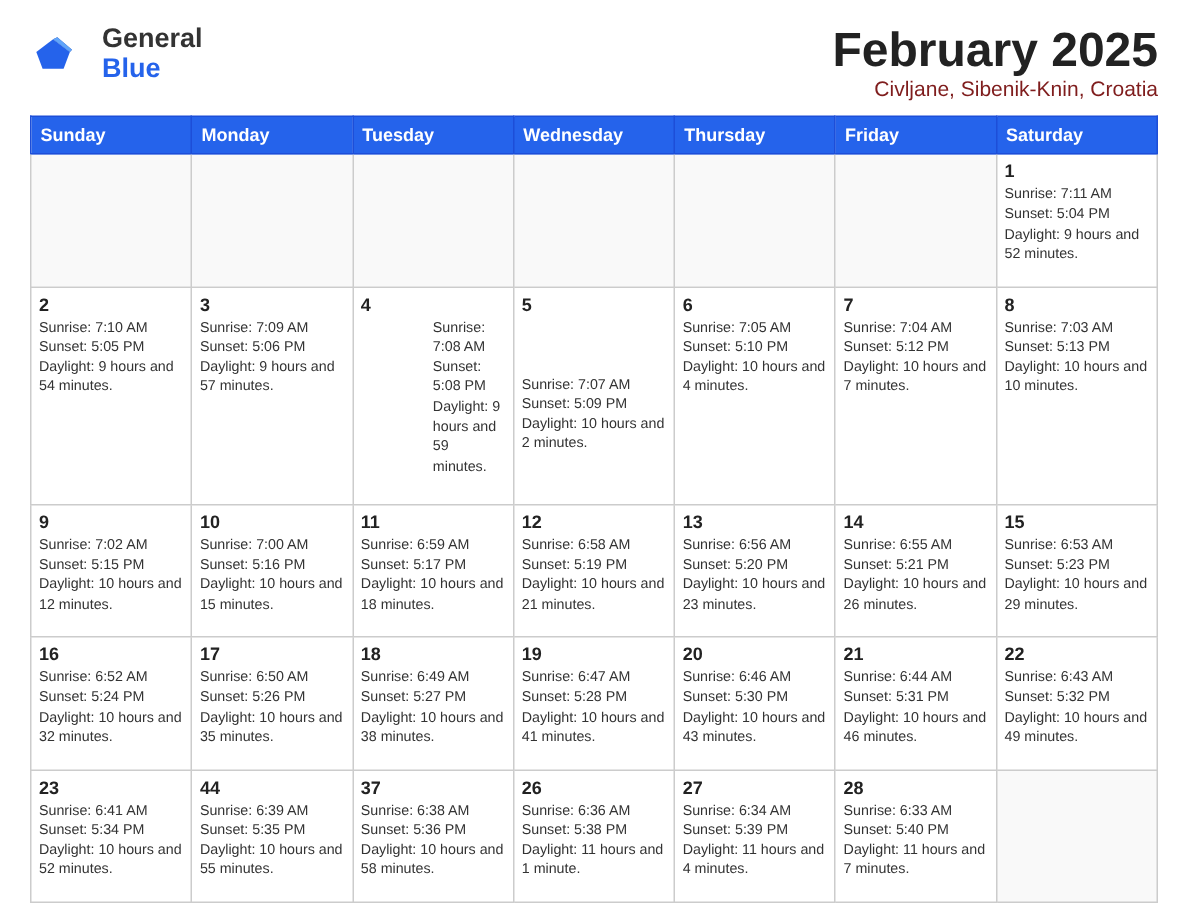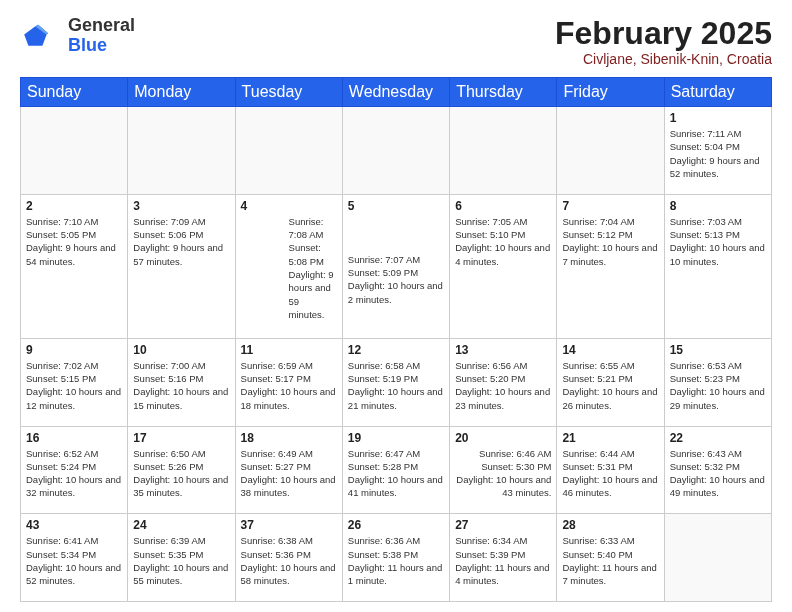--- a/index.html
+++ b/index.html
@@ -55,22 +55,22 @@
     .calendar {
       flex: 1;
       border: 1px solid #ccc;
       border-collapse: collapse;
       width: 100%;
       table-layout: fixed;
     }
     .calendar th {
       background: #2563eb;
       color: #fff;
-      font-size: 16px;
-      font-weight: normal;
+      font-size: 12px;
+      font-weight: bold;
       padding: 5px 6px;
       text-align: left;
       border: 1px solid #1d4ed8;
     }
     .calendar td {
       border: 1px solid #ccc;
       vertical-align: top;
       padding: 4px 5px;
       font-size: 10px;
       color: #333;
@@ -252,46 +252,46 @@
 Daylight: 10 hours and 38 minutes.</div>
           </td>
           <td>
             <span class="day-num">19</span>
             <div class="day-info" style="white-space: pre-line;">Sunrise: 6:47 AM
 Sunset: 5:28 PM
 Daylight: 10 hours and 41 minutes.</div>
           </td>
           <td>
             <span class="day-num">20</span>
-            <div class="day-info" style="white-space: pre-line; text-align: right;">Sunrise: 6:46 AM
+            <div class="day-info" style="white-space: pre-line;">Sunrise: 6:46 AM
 Sunset: 5:30 PM
 Daylight: 10 hours and 43 minutes.</div>
           </td>
           <td>
             <span class="day-num">21</span>
             <div class="day-info" style="white-space: pre-line;">Sunrise: 6:44 AM
 Sunset: 5:31 PM
 Daylight: 10 hours and 46 minutes.</div>
           </td>
           <td>
             <span class="day-num">22</span>
             <div class="day-info" style="white-space: pre-line;">Sunrise: 6:43 AM
 Sunset: 5:32 PM
 Daylight: 10 hours and 49 minutes.</div>
           </td>
         </tr>
         <tr>
           <td>
-            <span class="day-num">43</span>
+            <span class="day-num">23</span>
             <div class="day-info" style="white-space: pre-line;">Sunrise: 6:41 AM
 Sunset: 5:34 PM
 Daylight: 10 hours and 52 minutes.</div>
           </td>
           <td>
-            <span class="day-num">24</span>
+            <span class="day-num">44</span>
             <div class="day-info" style="white-space: pre-line;">Sunrise: 6:39 AM
 Sunset: 5:35 PM
 Daylight: 10 hours and 55 minutes.</div>
           </td>
           <td>
             <span class="day-num">37</span>
             <div class="day-info" style="white-space: pre-line;">Sunrise: 6:38 AM
 Sunset: 5:36 PM
 Daylight: 10 hours and 58 minutes.</div>
           </td>

